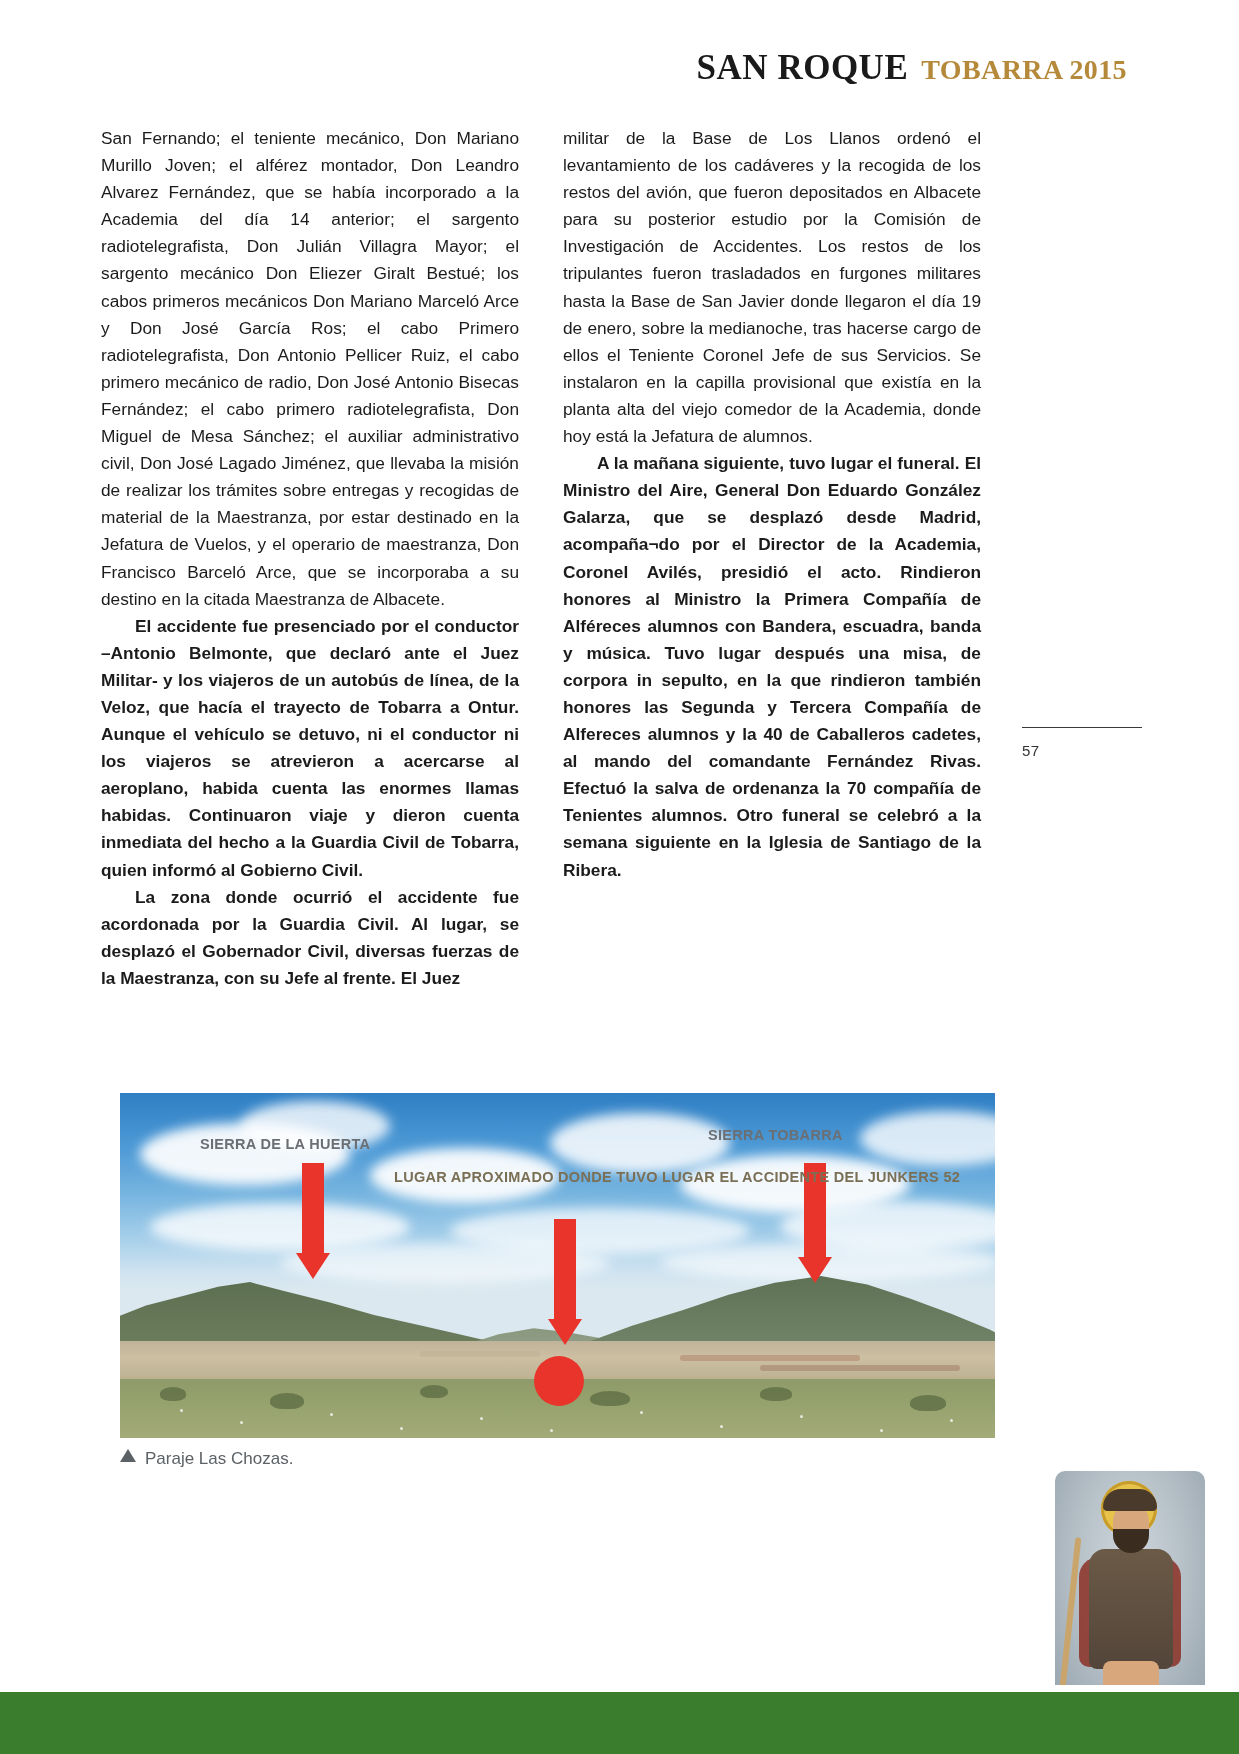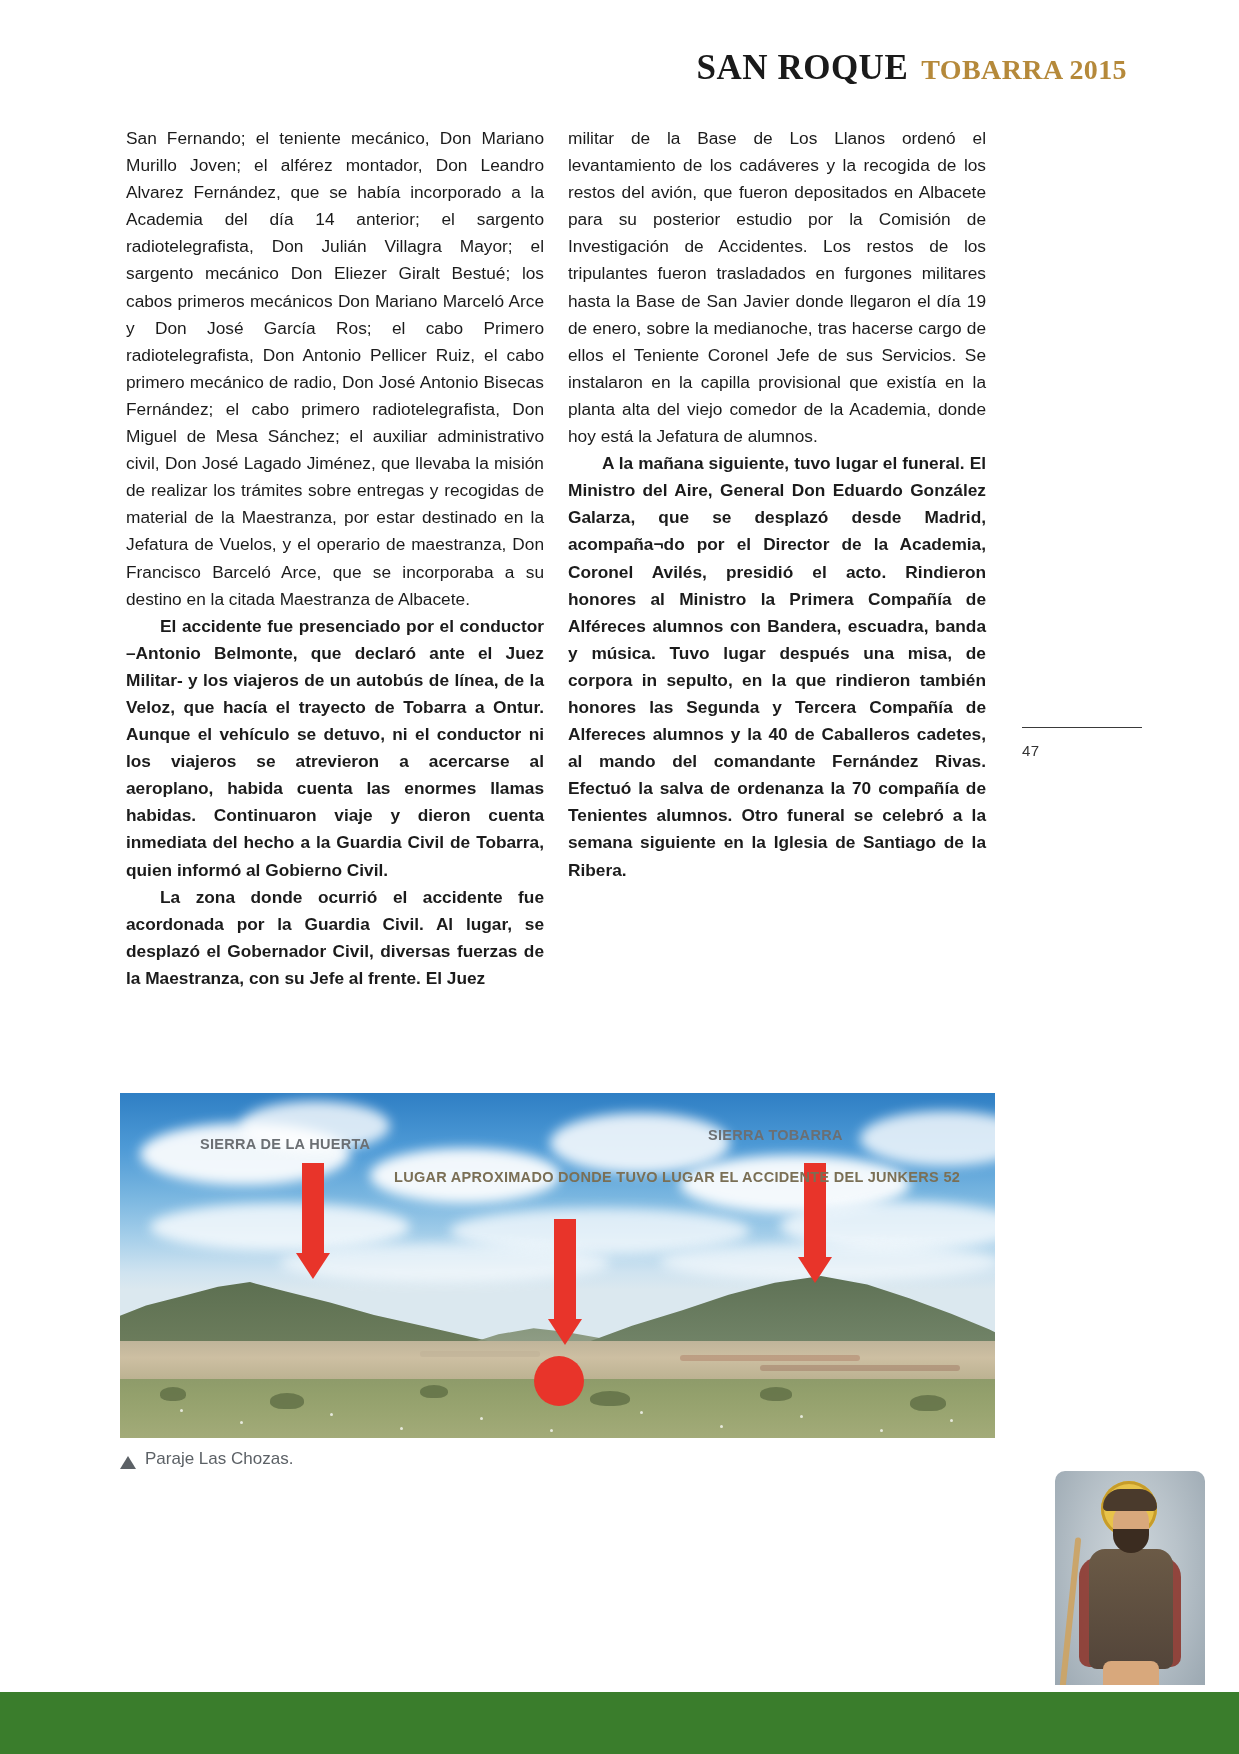--- a/index.html
+++ b/index.html
@@ -37,24 +37,24 @@
     font-size: 28px;
     font-weight: bold;
     letter-spacing: 0.4px;
     color: #b5893a;
   }
 
   
   .columns {
     position: absolute;
     top: 125px;
-    left: 126px;
+    left: 101px;
     width: 880px;
     display: flex;
-    gap: 24px;
+    gap: 44px;
   }
   .col {
     width: 418px;
   }
   .col p {
     margin: 0;
     font-size: 17.3px;
     line-height: 27.1px;
     color: #1b1b1b;
     text-align: justify;
@@ -227,21 +227,21 @@
     line-height: 21px;
     color: #7a6f55;
     width: 310px;
   }
 
   .caption {
     position: absolute;
     top: 1449px;
     left: 120px;
     display: flex;
-    align-items: flex-end;
+    align-items: flex-start;
     gap: 9px;
     color: #5c6166;
     font-size: 17px;
   }
   .caption .tri {
     width: 0; height: 0;
     border-left: 8px solid transparent;
     border-right: 8px solid transparent;
     border-bottom: 13px solid #5c6166;
   }
@@ -352,21 +352,21 @@
     <p>El accidente fue presenciado por el conductor –Antonio Belmonte, que declaró ante el Juez Militar- y los viajeros de un autobús de línea, de la Veloz, que hacía el trayecto de Tobarra a Ontur. Aunque el vehículo se detuvo, ni el conductor ni los viajeros se atrevieron a acercarse al aeroplano, habida cuenta las enormes llamas habidas. Continuaron viaje y dieron cuenta inmediata del hecho a la Guardia Civil de Tobarra, quien informó al Gobierno Civil.</p>
     <p>La zona donde ocurrió el accidente fue acordonada por la Guardia Civil. Al lugar, se desplazó el Gobernador Civil, diversas fuerzas de la Maestranza, con su Jefe al frente. El Juez</p>
   </div>
   <div class="col">
     <p>militar de la Base de Los Llanos ordenó el levantamiento de los cadáveres y la recogida de los restos del avión, que fueron depositados en Albacete para su posterior estudio por la Comisión de Investigación de Accidentes. Los restos de los tripulantes fueron trasladados en furgones militares hasta la Base de San Javier donde llegaron el día 19 de enero, sobre la medianoche, tras hacerse cargo de ellos el Teniente Coronel Jefe de sus Servicios. Se instalaron en la capilla provisional que existía en la planta alta del viejo comedor de la Academia, donde hoy está la Jefatura de alumnos.</p>
     <p>A la mañana siguiente, tuvo lugar el funeral. El Ministro del Aire, General Don Eduardo González Galarza, que se desplazó desde Madrid, acompaña¬do por el Director de la Academia, Coronel Avilés, presidió el acto. Rindieron honores al Ministro la Primera Compañía de Alféreces alumnos con Bandera, escuadra, banda y música. Tuvo lugar después una misa, de corpora in sepulto, en la que rindieron también honores las Segunda y Tercera Compañía de Alfereces alumnos y la 40 de Caballeros cadetes, al mando del comandante Fernández Rivas. Efectuó la salva de ordenanza la 70 compañía de Tenientes alumnos. Otro funeral se celebró a la semana siguiente en la Iglesia de Santiago de la Ribera.</p>
   </div>
 </div>
 
 <div class="folio-rule"></div>
-<div class="folio">47</div>
+<div class="folio">57</div>
 
 <div class="photo-wrap">
   <div class="photo">
     <div class="cloud cl1"></div>
     <div class="cloud cl2"></div>
     <div class="cloud cl3"></div>
     <div class="cloud cl4"></div>
     <div class="cloud cl5"></div>
     <div class="cloud cl6"></div>
     <div class="cloud cl7"></div>

